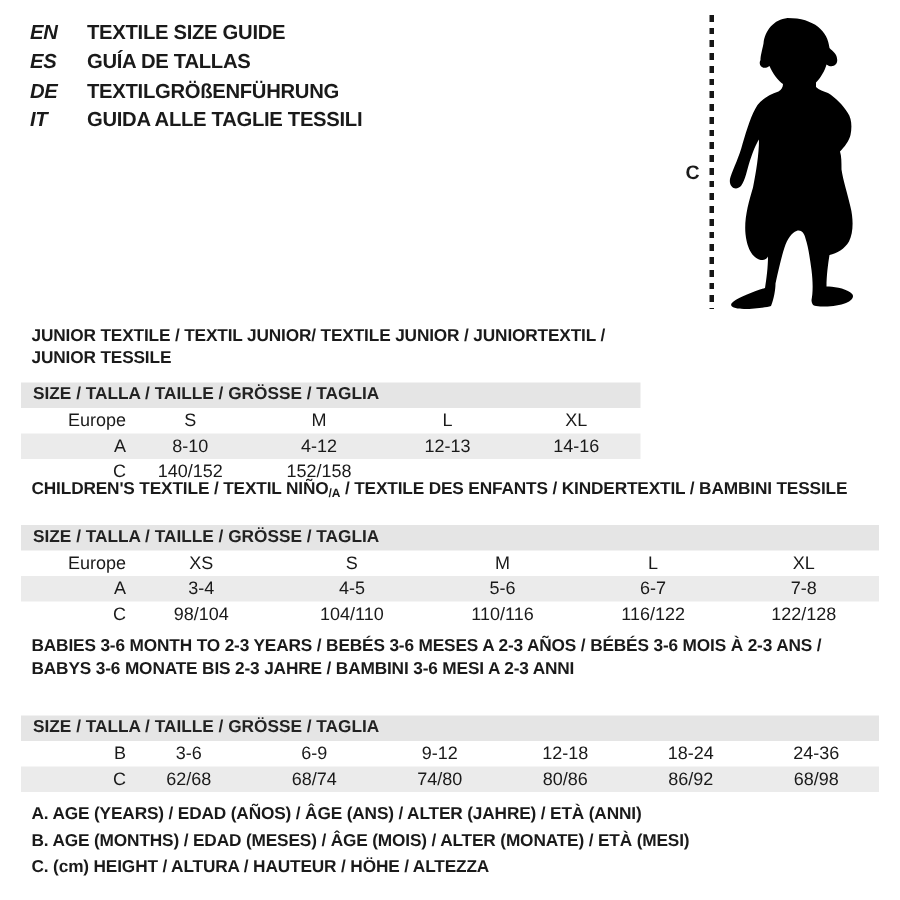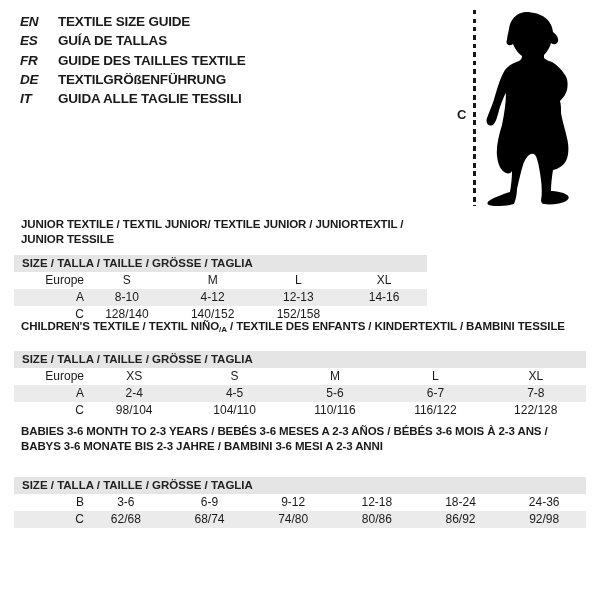--- a/index.html
+++ b/index.html
@@ -56,24 +56,20 @@
   <div class="langs">
     <div class="lang-row">
       <span class="lang-code">EN</span>
       <span class="lang-text">TEXTILE SIZE GUIDE</span>
     </div>
     <div class="lang-row">
       <span class="lang-code">ES</span>
       <span class="lang-text">GUÍA DE TALLAS</span>
     </div>
     <div class="lang-row">
-      <span class="lang-code">FR</span>
-      <span class="lang-text">GUIDE DES TAILLES TEXTILE</span>
-    </div>
-    <div class="lang-row">
       <span class="lang-code">DE</span>
       <span class="lang-text">TEXTILGRÖßENFÜHRUNG</span>
     </div>
     <div class="lang-row">
       <span class="lang-code">IT</span>
       <span class="lang-text">GUIDA ALLE TAGLIE TESSILI</span>
     </div>
   </div>
 
   <div class="figure">
@@ -112,42 +108,41 @@
     </div>
     <div class="trow cols5 alt">
       <span class="cell first">A</span>
       <span class="cell">8-10</span>
       <span class="cell">4-12</span>
       <span class="cell">12-13</span>
       <span class="cell">14-16</span>
     </div>
     <div class="trow cols5">
       <span class="cell first">C</span>
-      <span class="cell">128/140</span>
       <span class="cell">140/152</span>
       <span class="cell">152/158</span>
     </div>
   </div>
 
   <div class="sec sec2">
     <div class="sec-title">
       <span>CHILDREN'S TEXTILE / TEXTIL NIÑO</span><span class="sub">/A</span><span> / TEXTILE DES ENFANTS / KINDERTEXTIL / BAMBINI TESSILE</span>
     </div>
     <div class="size-bar">SIZE / TALLA / TAILLE / GRÖSSE / TAGLIA</div>
     <div class="trow cols6">
       <span class="cell first">Europe</span>
       <span class="cell">XS</span>
       <span class="cell">S</span>
       <span class="cell">M</span>
       <span class="cell">L</span>
       <span class="cell">XL</span>
     </div>
     <div class="trow cols6 alt">
       <span class="cell first">A</span>
-      <span class="cell">2-4</span>
+      <span class="cell">3-4</span>
       <span class="cell">4-5</span>
       <span class="cell">5-6</span>
       <span class="cell">6-7</span>
       <span class="cell">7-8</span>
     </div>
     <div class="trow cols6">
       <span class="cell first">C</span>
       <span class="cell">98/104</span>
       <span class="cell">104/110</span>
       <span class="cell">110/116</span>
@@ -171,18 +166,23 @@
       <span class="cell">18-24</span>
       <span class="cell">24-36</span>
     </div>
     <div class="trow cols7 alt">
       <span class="cell first">C</span>
       <span class="cell">62/68</span>
       <span class="cell">68/74</span>
       <span class="cell">74/80</span>
       <span class="cell">80/86</span>
       <span class="cell">86/92</span>
-      <span class="cell">92/98</span>
+      <span class="cell">68/98</span>
     </div>
   </div>
 
+  <div class="notes">
+    <div>A. AGE (YEARS) / EDAD (AÑOS) / ÂGE (ANS) / ALTER (JAHRE) / ETÀ (ANNI)</div>
+    <div>B. AGE (MONTHS) / EDAD (MESES) / ÂGE (MOIS) / ALTER (MONATE) / ETÀ (MESI)</div>
+    <div>C. (cm) HEIGHT / ALTURA / HAUTEUR / HÖHE / ALTEZZA</div>
+  </div>
 
 </div>
 
 </body></html>

